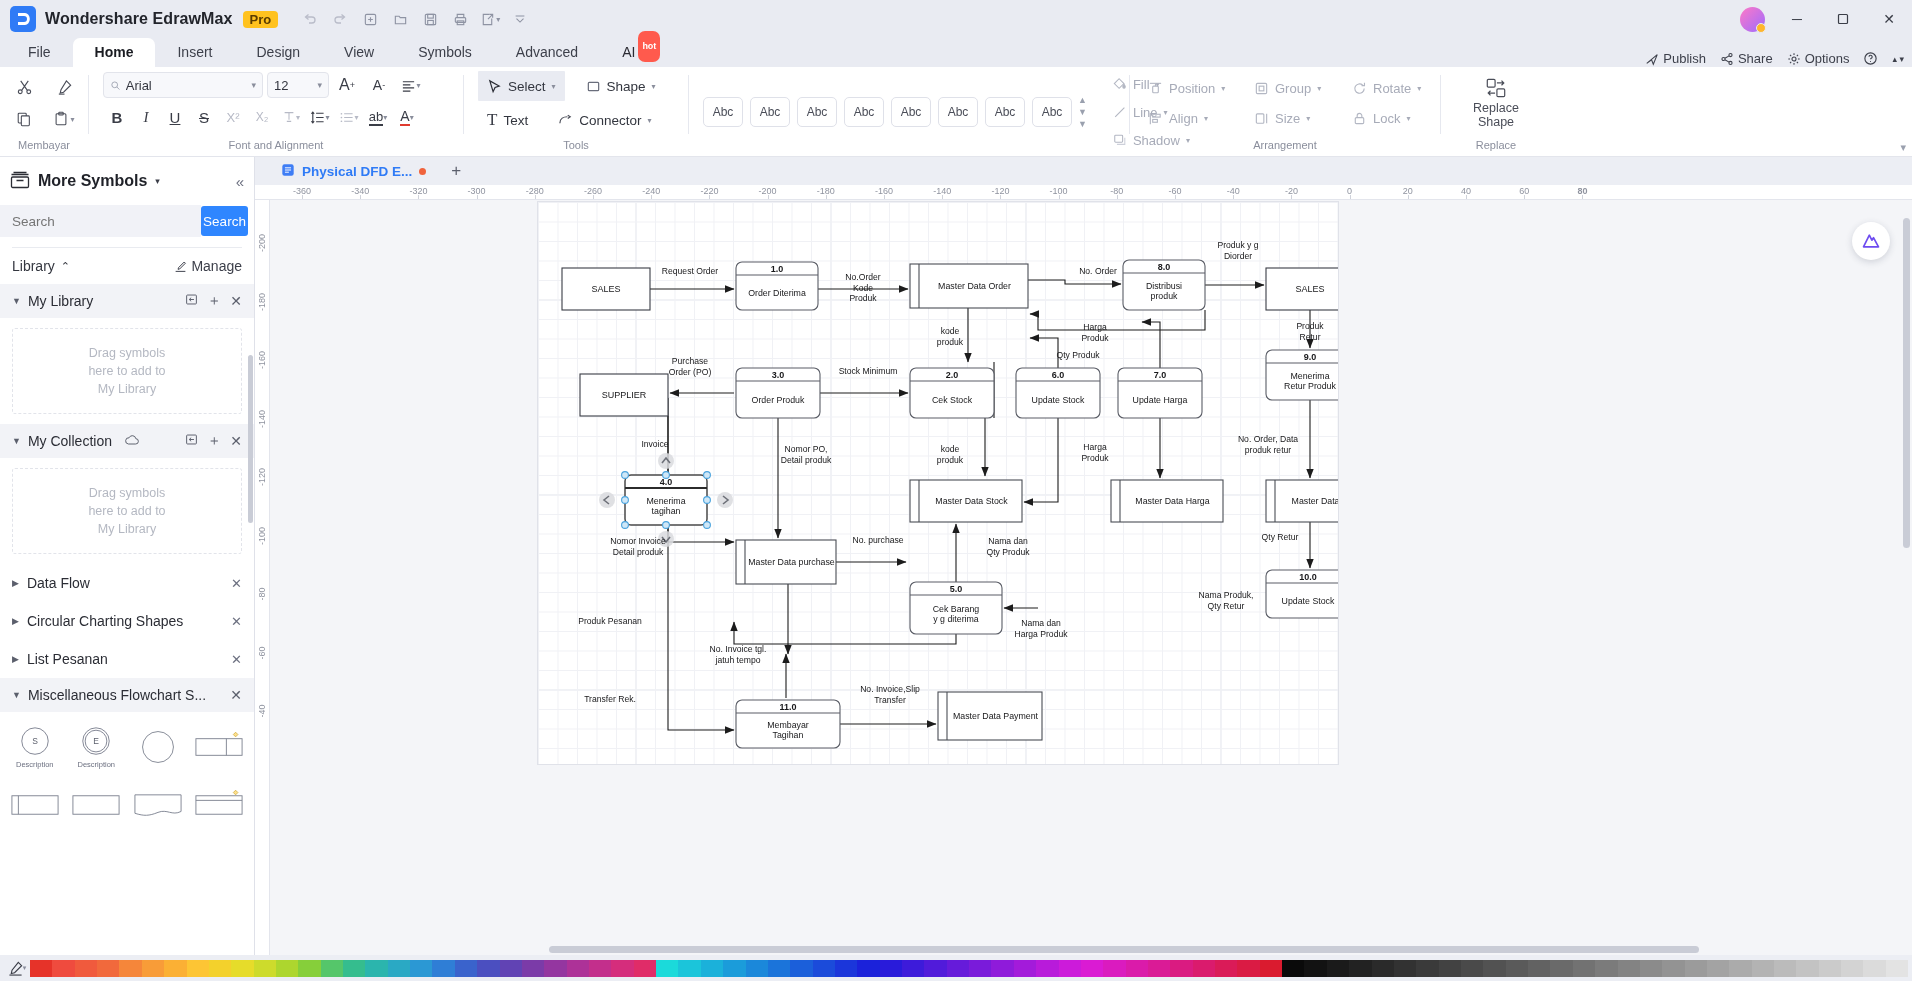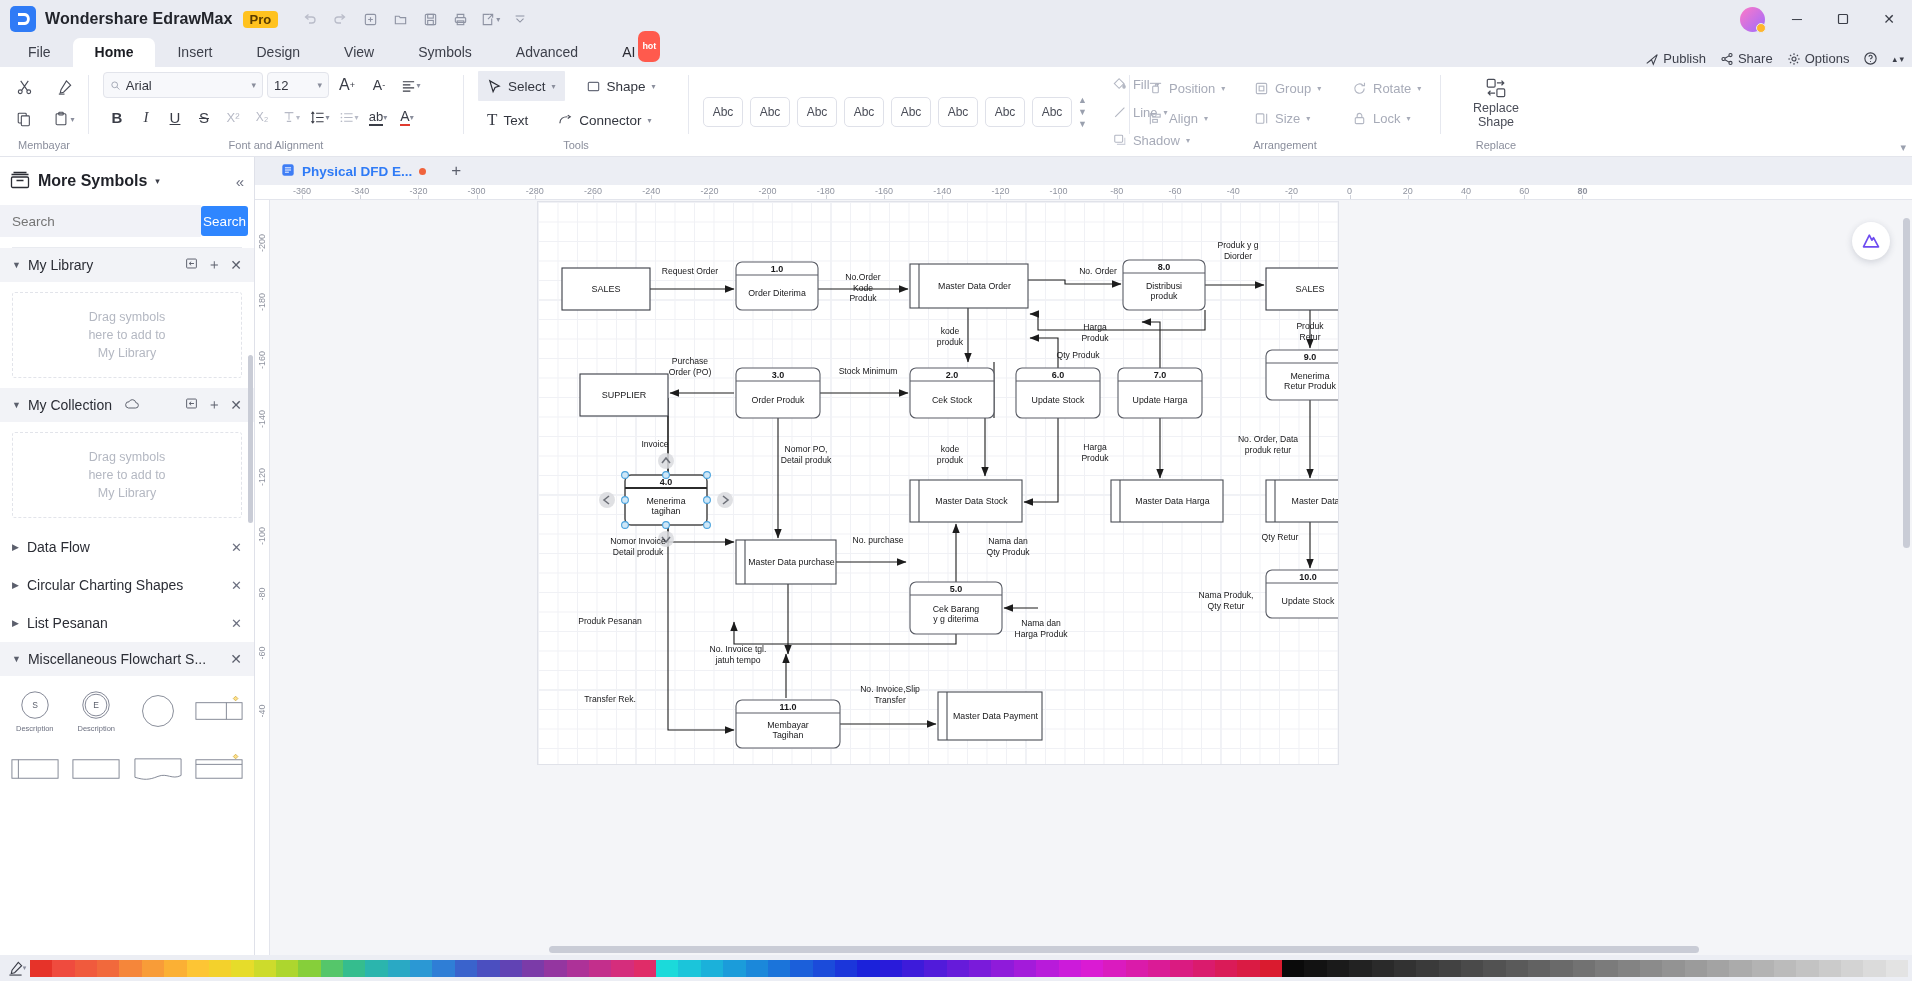--- a/index.html
+++ b/index.html
@@ -612,20 +612,31 @@
         <span class="lp-collapse">«</span>
       </div>
 
       <div class="lp-search">
         <input class="lp-search-input" placeholder="Search" style="">
         <div class="lp-search-btn">Search</div>
       </div>
 
       <div class="lp-divider"></div>
 
+      <div class="lp-libhead">
+        <span>Library</span>
+        <span style="margin-left:6px;font-size:11px;">⌃</span>
+        <span class="manage">
+          <svg width="13" height="13" viewBox="0 0 16 16" fill="none" stroke="currentColor" stroke-width="1.2">
+              <path d="M12.5 2.5 14 4l-7 7-2 .5.5-2z"></path>
+              <path d="M2 14h12"></path>
+            </svg>
+          <span>Manage</span>
+        </span>
+      </div>
 
       <div class="lp-section">
         <span class="tri">▼</span>
         <span>My Library</span>
         <span class="acts">
           <span>
             <svg width="13" height="13" viewBox="0 0 16 16" fill="none" stroke="currentColor" stroke-width="1.2">
                 <rect x="2" y="2.5" width="12" height="11" rx="1"></rect>
                 <path d="M11 8H5.5M7.6 5.8 5.2 8l2.4 2.2"></path>
               </svg>

